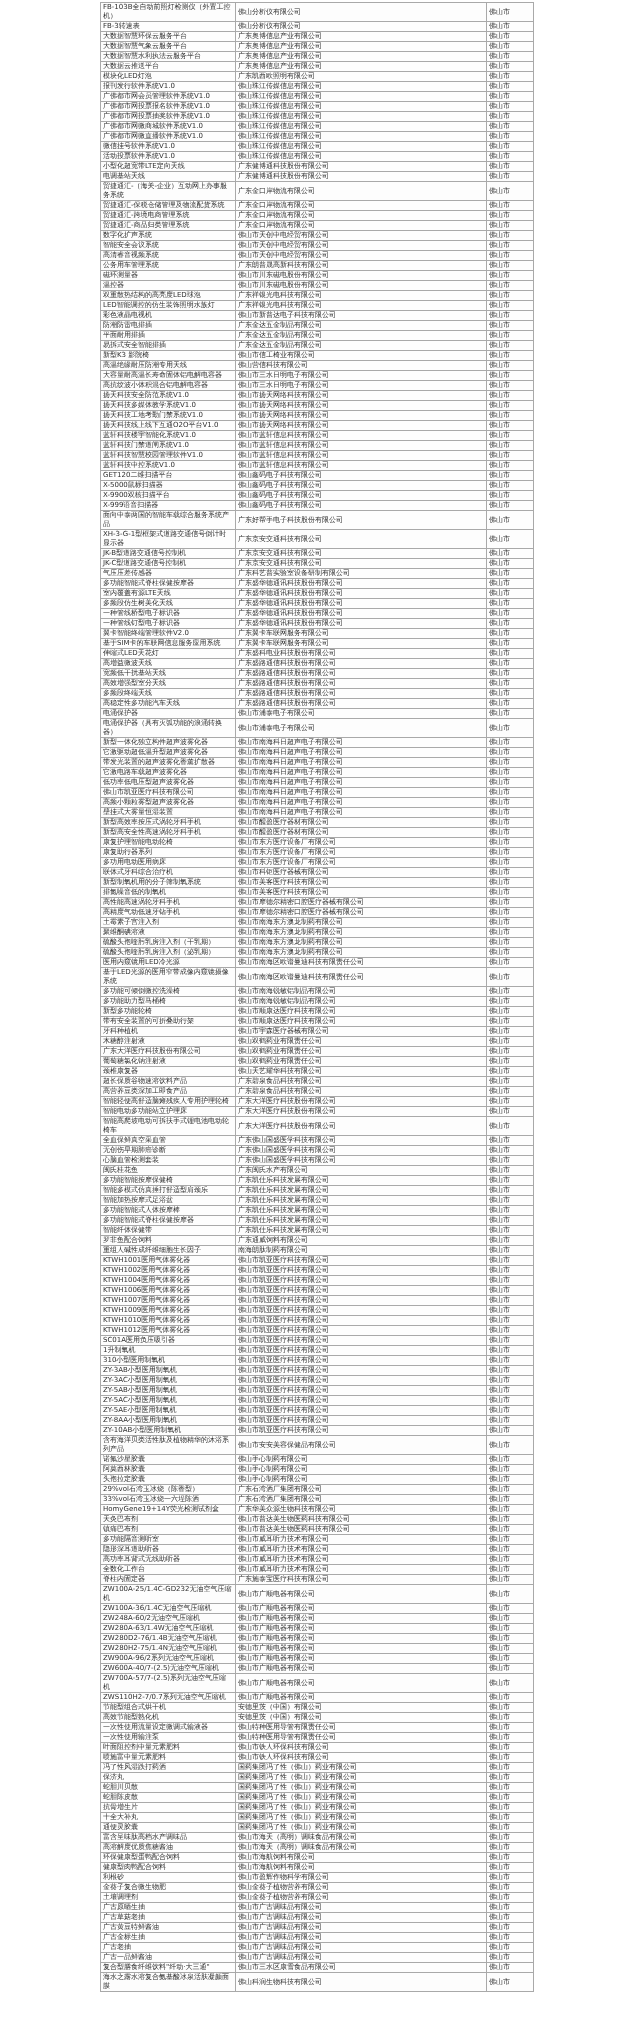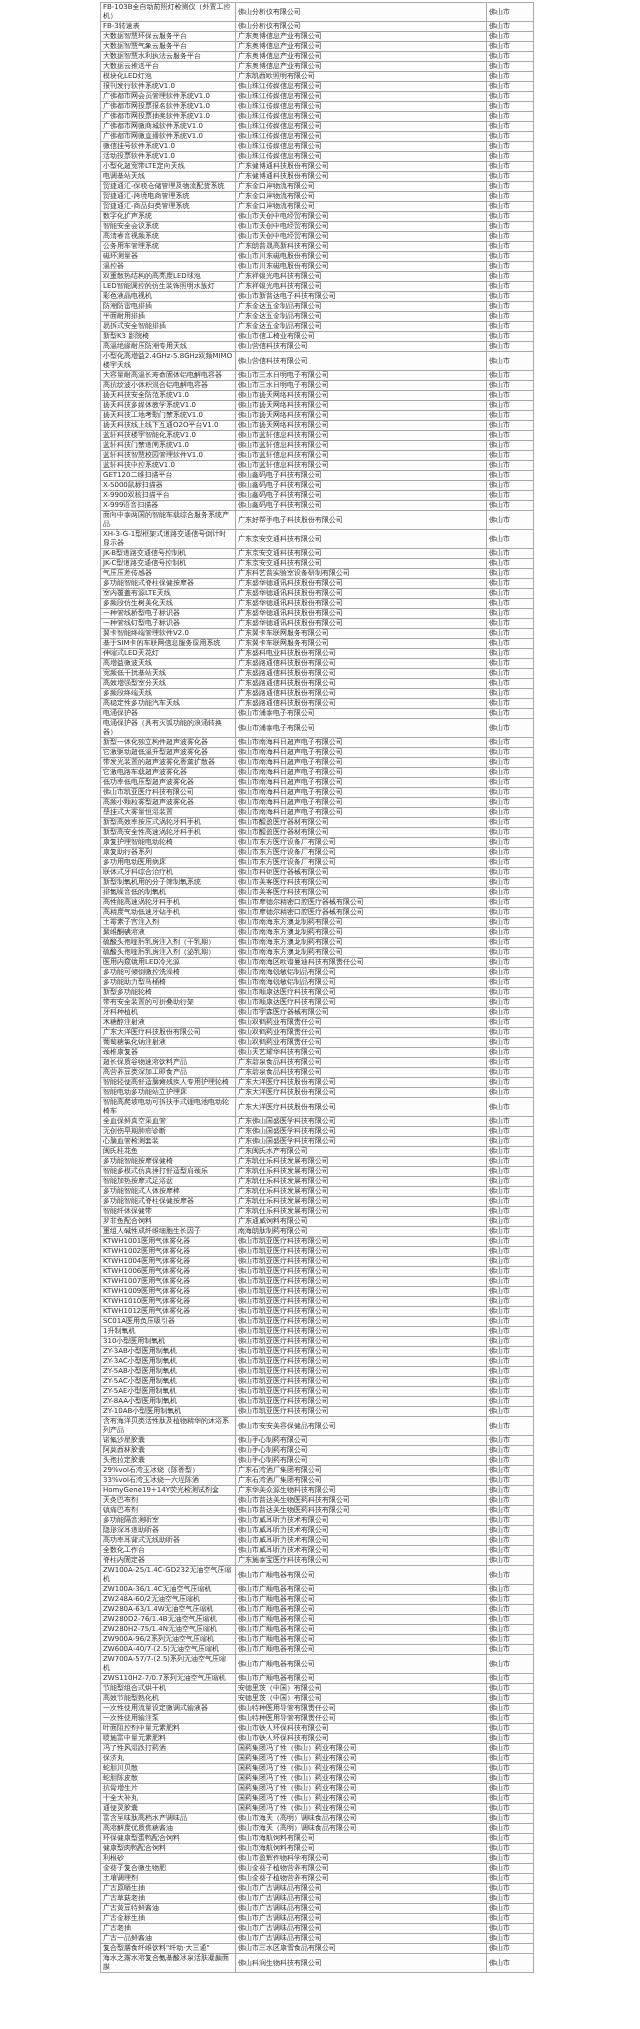--- a/index.html
+++ b/index.html
@@ -108,20 +108,25 @@
             <td class="col-product">小型化超宽带LTE定向天线</td>
             <td class="col-company">广东健博通科技股份有限公司</td>
             <td class="col-city">佛山市</td>
           </tr>
           <tr class="row">
             <td class="col-product">电调基站天线</td>
             <td class="col-company">广东健博通科技股份有限公司</td>
             <td class="col-city">佛山市</td>
           </tr>
           <tr class="row">
+            <td class="col-product">贸捷通汇-（海关-企业）互动网上办事服务系统</td>
+            <td class="col-company">广东金口岸物流有限公司</td>
+            <td class="col-city">佛山市</td>
+          </tr>
+          <tr class="row">
             <td class="col-product">贸捷通汇-保税仓储管理及物流配货系统</td>
             <td class="col-company">广东金口岸物流有限公司</td>
             <td class="col-city">佛山市</td>
           </tr>
           <tr class="row">
             <td class="col-product">贸捷通汇-跨境电商管理系统</td>
             <td class="col-company">广东金口岸物流有限公司</td>
             <td class="col-city">佛山市</td>
           </tr>
           <tr class="row">
@@ -193,25 +198,20 @@
             <td class="col-product">新型K3 影院椅</td>
             <td class="col-company">佛山市信工椅业有限公司</td>
             <td class="col-city">佛山市</td>
           </tr>
           <tr class="row">
             <td class="col-product">高温绝缘耐压防潮专用天线</td>
             <td class="col-company">佛山营信科技有限公司</td>
             <td class="col-city">佛山市</td>
           </tr>
           <tr class="row">
-            <td class="col-product">小型化高增益2.4GHz-5.8GHz双频MIMO楼宇天线</td>
-            <td class="col-company">佛山营信科技有限公司</td>
-            <td class="col-city">佛山市</td>
-          </tr>
-          <tr class="row">
             <td class="col-product">大容量耐高温长寿命固体铝电解电容器</td>
             <td class="col-company">佛山市三水日明电子有限公司</td>
             <td class="col-city">佛山市</td>
           </tr>
           <tr class="row">
             <td class="col-product">高抗纹波小体积混合铝电解电容器</td>
             <td class="col-company">佛山市三水日明电子有限公司</td>
             <td class="col-city">佛山市</td>
           </tr>
           <tr class="row">
@@ -479,20 +479,25 @@
             <td class="col-company">佛山市南海东方澳龙制药有限公司</td>
             <td class="col-city">佛山市</td>
           </tr>
           <tr class="row">
             <td class="col-product">硫酸头孢喹肟乳房注入剂（泌乳期）</td>
             <td class="col-company">佛山市南海东方澳龙制药有限公司</td>
             <td class="col-city">佛山市</td>
           </tr>
           <tr class="row">
             <td class="col-product">医用内窥镜用LED冷光源</td>
+            <td class="col-company">佛山市南海区欧谱曼迪科技有限责任公司</td>
+            <td class="col-city">佛山市</td>
+          </tr>
+          <tr class="row">
+            <td class="col-product">基于LED光源的医用窄带成像内窥镜摄像系统</td>
             <td class="col-company">佛山市南海区欧谱曼迪科技有限责任公司</td>
             <td class="col-city">佛山市</td>
           </tr>
           <tr class="row">
             <td class="col-product">多功能可倾倒微控洗澡椅</td>
             <td class="col-company">佛山市南海锐敏铝制品有限公司</td>
             <td class="col-city">佛山市</td>
           </tr>
           <tr class="row">
             <td class="col-product">多功能助力型马桶椅</td>

